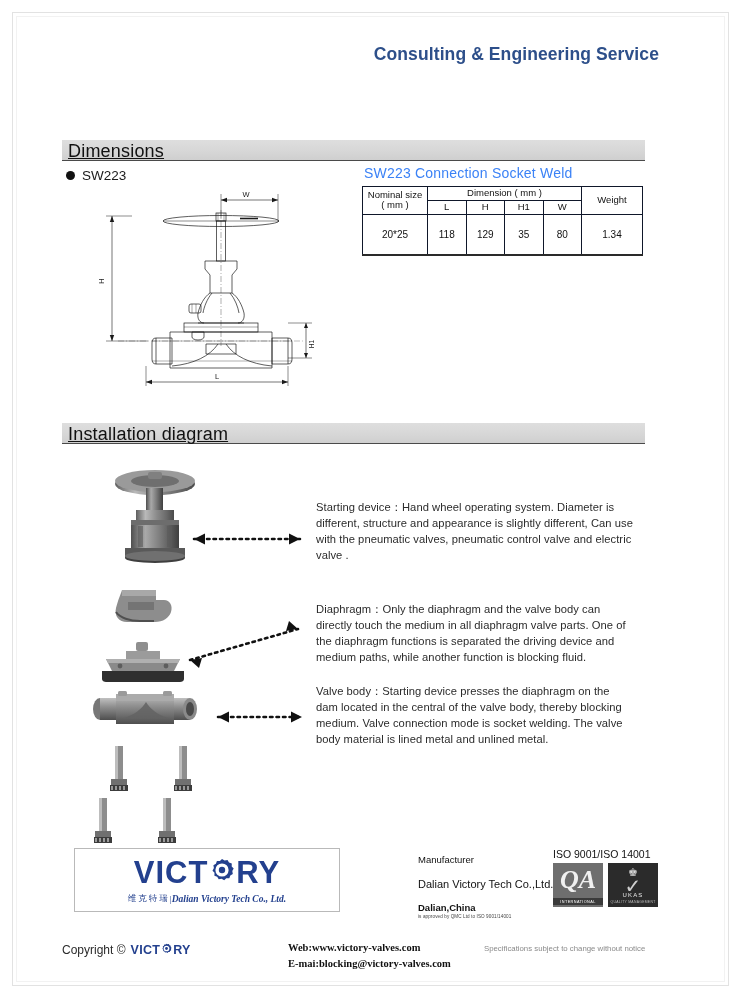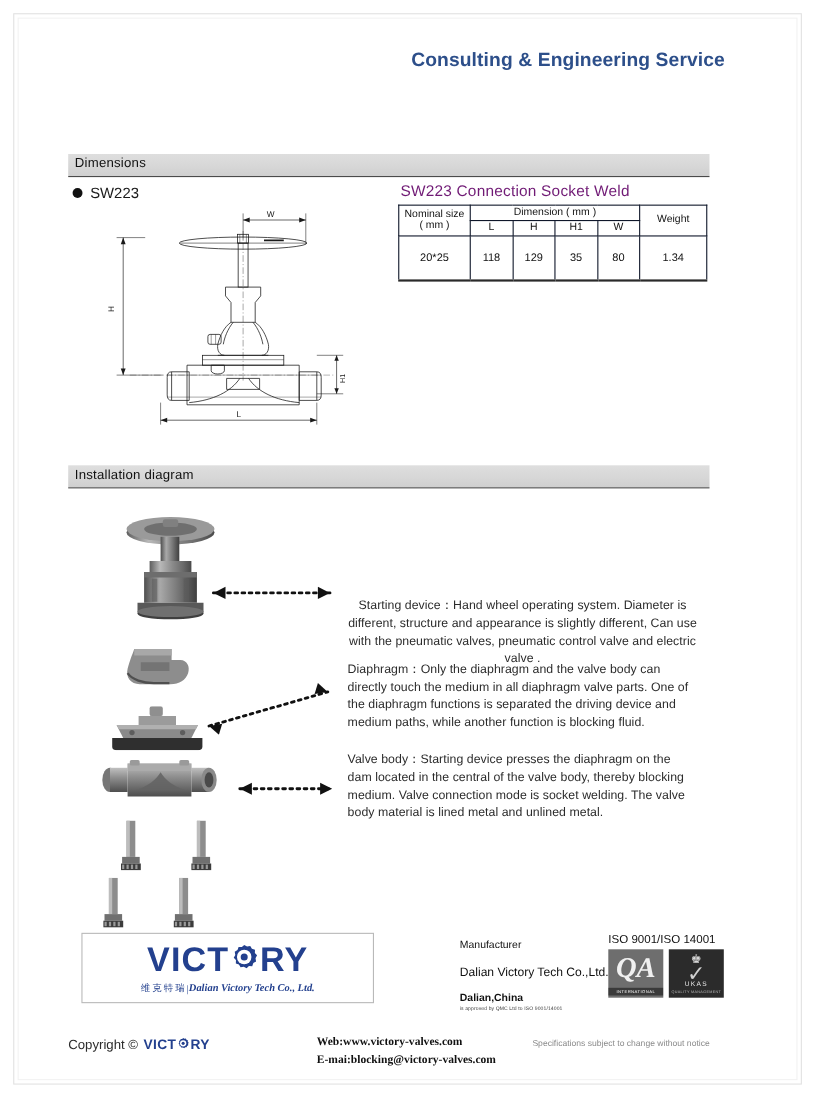--- a/index.html
+++ b/index.html
@@ -37,22 +37,23 @@
 
   
   .section-bar{
     position:absolute;left:62px;width:583px;height:21px;
     background:linear-gradient(to bottom,#dedede 0%,#d7d7d7 55%,#cfcfcf 100%);
     border-bottom:1.6px solid #4a4a4a;
     box-sizing:border-box;
   }
   .section-bar .label{
     position:absolute;left:6px;top:1px;
-    font-size:12px;color:#111;letter-spacing:.2px;
+    font-size:18px;color:#111;letter-spacing:.2px;
     white-space:nowrap;
+    text-decoration:underline;
   }
   #bar-dimensions{top:140px;}
   #bar-install{top:423px;}
 
   
   .model-line{
     position:absolute;left:66px;top:168px;
     display:flex;align-items:center;gap:7px;
     font-size:13.5px;
   }
@@ -60,21 +61,21 @@
     width:9px;height:9px;border-radius:50%;background:#111;display:inline-block;
   }
 
   
   .drawing{position:absolute;left:88px;top:186px;width:232px;height:208px;}
   .drawing svg{display:block;}
 
   
   .spec-wrap{position:absolute;left:362px;top:165px;width:281px;}
   .spec-title{
-    font-size:14px;color:#701a75;margin:0 0 5px 2px;letter-spacing:.2px;
+    font-size:14px;color:#3b82f6;margin:0 0 5px 2px;letter-spacing:.2px;
     white-space:nowrap;
   }
   table.spec{
     border-collapse:collapse;width:281px;
     font-size:9.5px;color:#111;
     table-layout:fixed;
   }
   table.spec td{
     border:1px solid #0f172a;
     text-align:center;vertical-align:middle;
@@ -89,21 +90,21 @@
   .install-area{position:absolute;left:62px;top:460px;width:583px;height:370px;}
   .part{position:absolute;}
   .part svg{display:block;}
 
   .callout{
     position:absolute;
     font-size:11.2px;line-height:1.42;color:#2b2b2b;
     width:318px;
     letter-spacing:.05px;
   }
-  #callout-1{left:316px;top:544px;text-align:center;}
+  #callout-1{left:316px;top:500px;}
   #callout-2{left:316px;top:602px;}
   #callout-3{left:316px;top:684px;}
 
   .arrow{position:absolute;}
 
   
   .logo-box{
     position:absolute;left:74px;top:848px;width:266px;height:64px;
     border:1px solid #b9b9b9;background:#fff;
     box-sizing:border-box;

